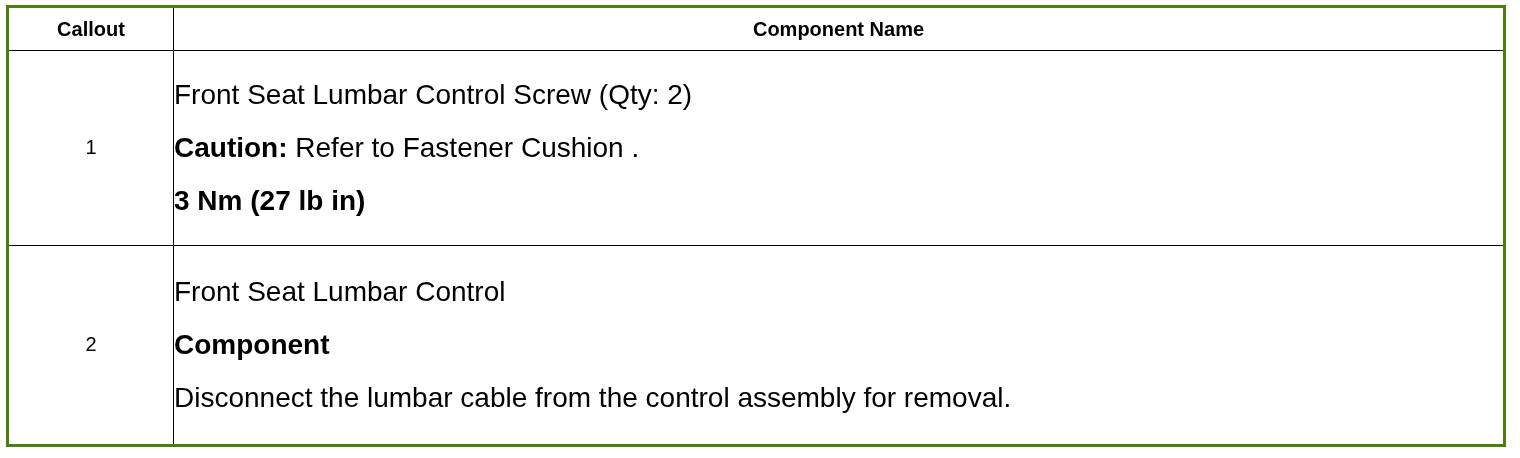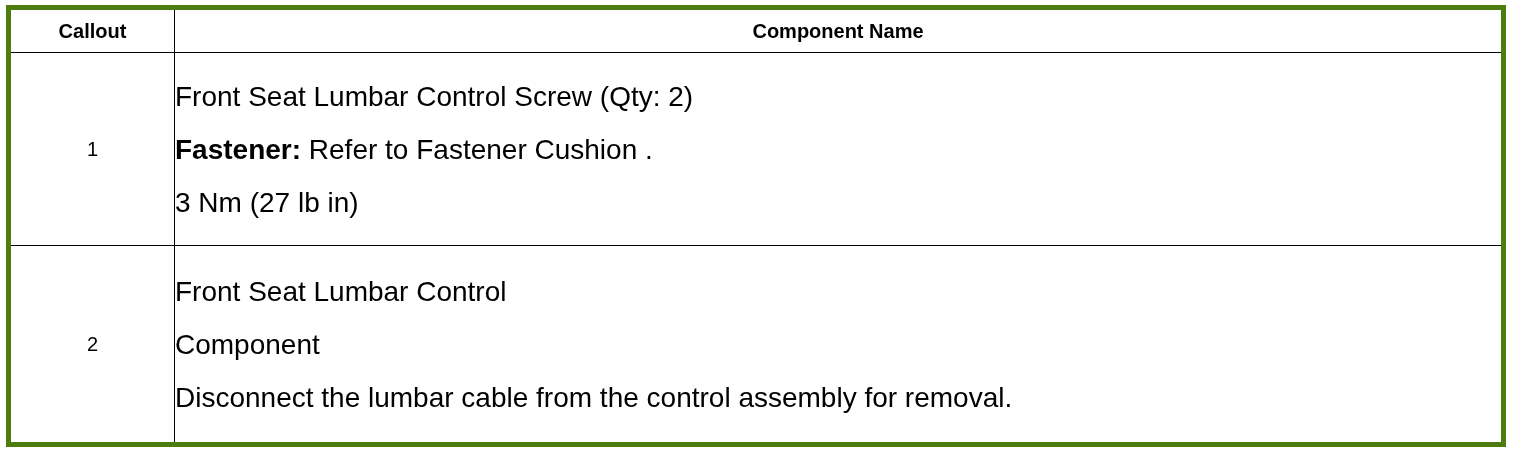--- a/index.html
+++ b/index.html
@@ -27,21 +27,21 @@
   table.service-table {
     width: 100%;
     height: 100%;
     border-collapse: collapse;
     table-layout: fixed;
     background: #ffffff;
   }
 
   
   table.service-table {
-    border: 5px solid #4d7c0f;
+    border: 3px solid #4d7c0f;
     padding-left: 31px;
   }
 
   col.col-callout { width: 166px; }
   col.col-component { width: auto; }
 
   table.service-table td,
   table.service-table th {
     border: 1px solid #000000;
     padding: 0;
@@ -97,21 +97,21 @@
     vertical-align: middle;
   }
 
   .line {
     font-size: 28px;
     line-height: 27px;
     margin: 0 0 26px 0;
     white-space: nowrap;
   }
   .line:last-child { margin-bottom: 0; }
-  .line.b { font-weight: normal; }
+  .line.b { font-weight: bold; }
   .lead-bold { font-weight: bold; }
 
   tbody tr.row-item-1 { height: 148px; }
   tbody tr.row-item-2 { height: 152px; }
 </style>
 </head>
 <body>
 
 <div class="page">
   <table class="service-table">
@@ -127,21 +127,21 @@
       </tr>
     </thead>
 
     <tbody>
 
 
       <tr class="row-item-1">
         <td class="callout-cell">1</td>
         <td class="component-cell">
           <p class="line">Front Seat Lumbar Control Screw (Qty: 2)</p>
-          <p class="line"><span class="lead-bold">Fastener:</span><span> Refer to Fastener Cushion .</span></p>
+          <p class="line"><span class="lead-bold">Caution:</span><span> Refer to Fastener Cushion .</span></p>
           <p class="line b">3 Nm (27 lb in)</p>
         </td>
       </tr>
 
       <tr class="row-item-2">
         <td class="callout-cell">2</td>
         <td class="component-cell">
           <p class="line">Front Seat Lumbar Control</p>
           <p class="line b">Component</p>
           <p class="line">Disconnect the lumbar cable from the control assembly for removal.</p>

